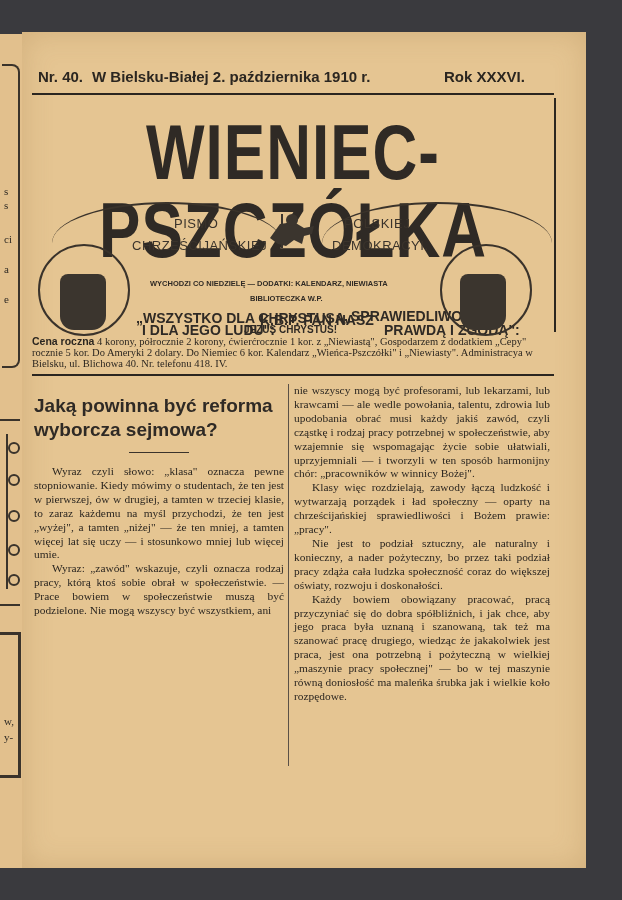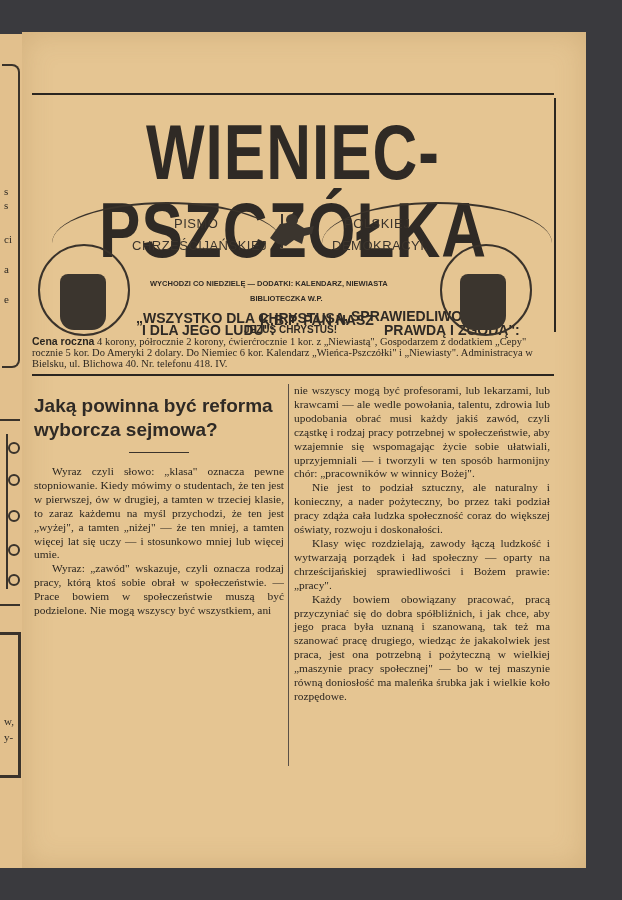--- a/index.html
+++ b/index.html
@@ -56,20 +56,25 @@
   <div class="dot" style="top:510px;"></div>
   <div class="dot" style="top:540px;"></div>
   <div class="rule" style="top:570px;"></div>
   <div class="box"></div>
   <div class="txt" style="top:680px;">w,</div>
   <div class="txt" style="top:696px;">y-</div>
   <div class="txt" style="top:712px;margin-left:24px;">14</div>
 </div>
 
 <div class="page">
+  <div class="issue-line">
+    <span class="issue-no">Nr. 40.</span>
+    <span class="issue-place">W Bielsku-Białej 2. października 1910 r.</span>
+    <span>Rok XXXVI.</span>
+  </div>
   <div class="rule-top"></div>
 
   <div class="masthead">
     <div class="title">WIENIEC-PSZCZÓŁKA</div>
     <div class="arch" style="left:20px;top:104px;width:230px;height:80px;"></div>
     <div class="arch" style="left:290px;top:104px;width:230px;height:80px;"></div>
     <div class="sub" style="left:142px;top:118px;">PISMO</div>
     <div class="sub" style="left:100px;top:140px;">CHRZEŚCIJAŃSKIEJ</div>
     <div class="sub" style="left:312px;top:118px;">POLSKIEJ</div>
     <div class="sub" style="left:300px;top:140px;">DEMOKRACYI.</div>
@@ -100,19 +105,19 @@
 
   <div class="col-left">
     <h1 class="headline">Jaką powinna być reforma wyborcza sejmowa?</h1>
     <div class="hr-short"></div>
     <p class="para">Wyraz czyli słowo: „klasa" oznacza pewne stopniowanie. Kiedy mówimy o studentach, że ten jest w pierwszej, ów w drugiej, a tamten w trzeciej klasie, to zaraz każdemu na myśl przychodzi, że ten jest „wyżej", a tamten „niżej" — że ten mniej, a tamten więcej lat się uczy — i stosunkowo mniej lub więcej umie.</p>
     <p class="para">Wyraz: „zawód" wskazuje, czyli oznacza rodzaj pracy, którą ktoś sobie obrał w społeczeństwie. — Prace bowiem w społeczeństwie muszą być podzielone. Nie mogą wszyscy być wszystkiem, ani</p>
   </div>
   <div class="col-div"></div>
   <div class="col-right">
     <p class="para noindent">nie wszyscy mogą być profesorami, lub lekarzami, lub krawcami — ale wedle powołania, talentu, zdrowia lub upodobania obrać musi każdy jakiś zawód, czyli cząstkę i rodzaj pracy potrzebnej w społeczeństwie, aby wzajemnie się wspomagając życie sobie ułatwiali, uprzyjemniali — i tworzyli w ten sposób harmonijny chór: „pracowników w winnicy Bożej".</p>
+    <p class="para">Klasy więc rozdzielają, zawody łączą ludzkość i wytwarzają porządek i ład społeczny — oparty na chrześcijańskiej sprawiedliwości i Bożem prawie: „pracy".</p>
     <p class="para">Nie jest to podział sztuczny, ale naturalny i konieczny, a nader pożyteczny, bo przez taki podział pracy zdąża cała ludzka społeczność coraz do większej oświaty, rozwoju i doskonałości.</p>
-    <p class="para">Klasy więc rozdzielają, zawody łączą ludzkość i wytwarzają porządek i ład społeczny — oparty na chrześcijańskiej sprawiedliwości i Bożem prawie: „pracy".</p>
     <p class="para">Każdy bowiem obowiązany pracować, pracą przyczyniać się do dobra spółbliźnich, i jak chce, aby jego praca była uznaną i szanowaną, tak też ma szanować pracę drugiego, wiedząc że jakakolwiek jest praca, jest ona potrzebną i pożyteczną w wielkiej „maszynie pracy społecznej" — bo w tej maszynie równą doniosłość ma maleńka śrubka jak i wielkie koło rozpędowe.</p>
   </div>
 </div>
 
 <div class="bottom-shadow"></div>
 
 </body></html>

